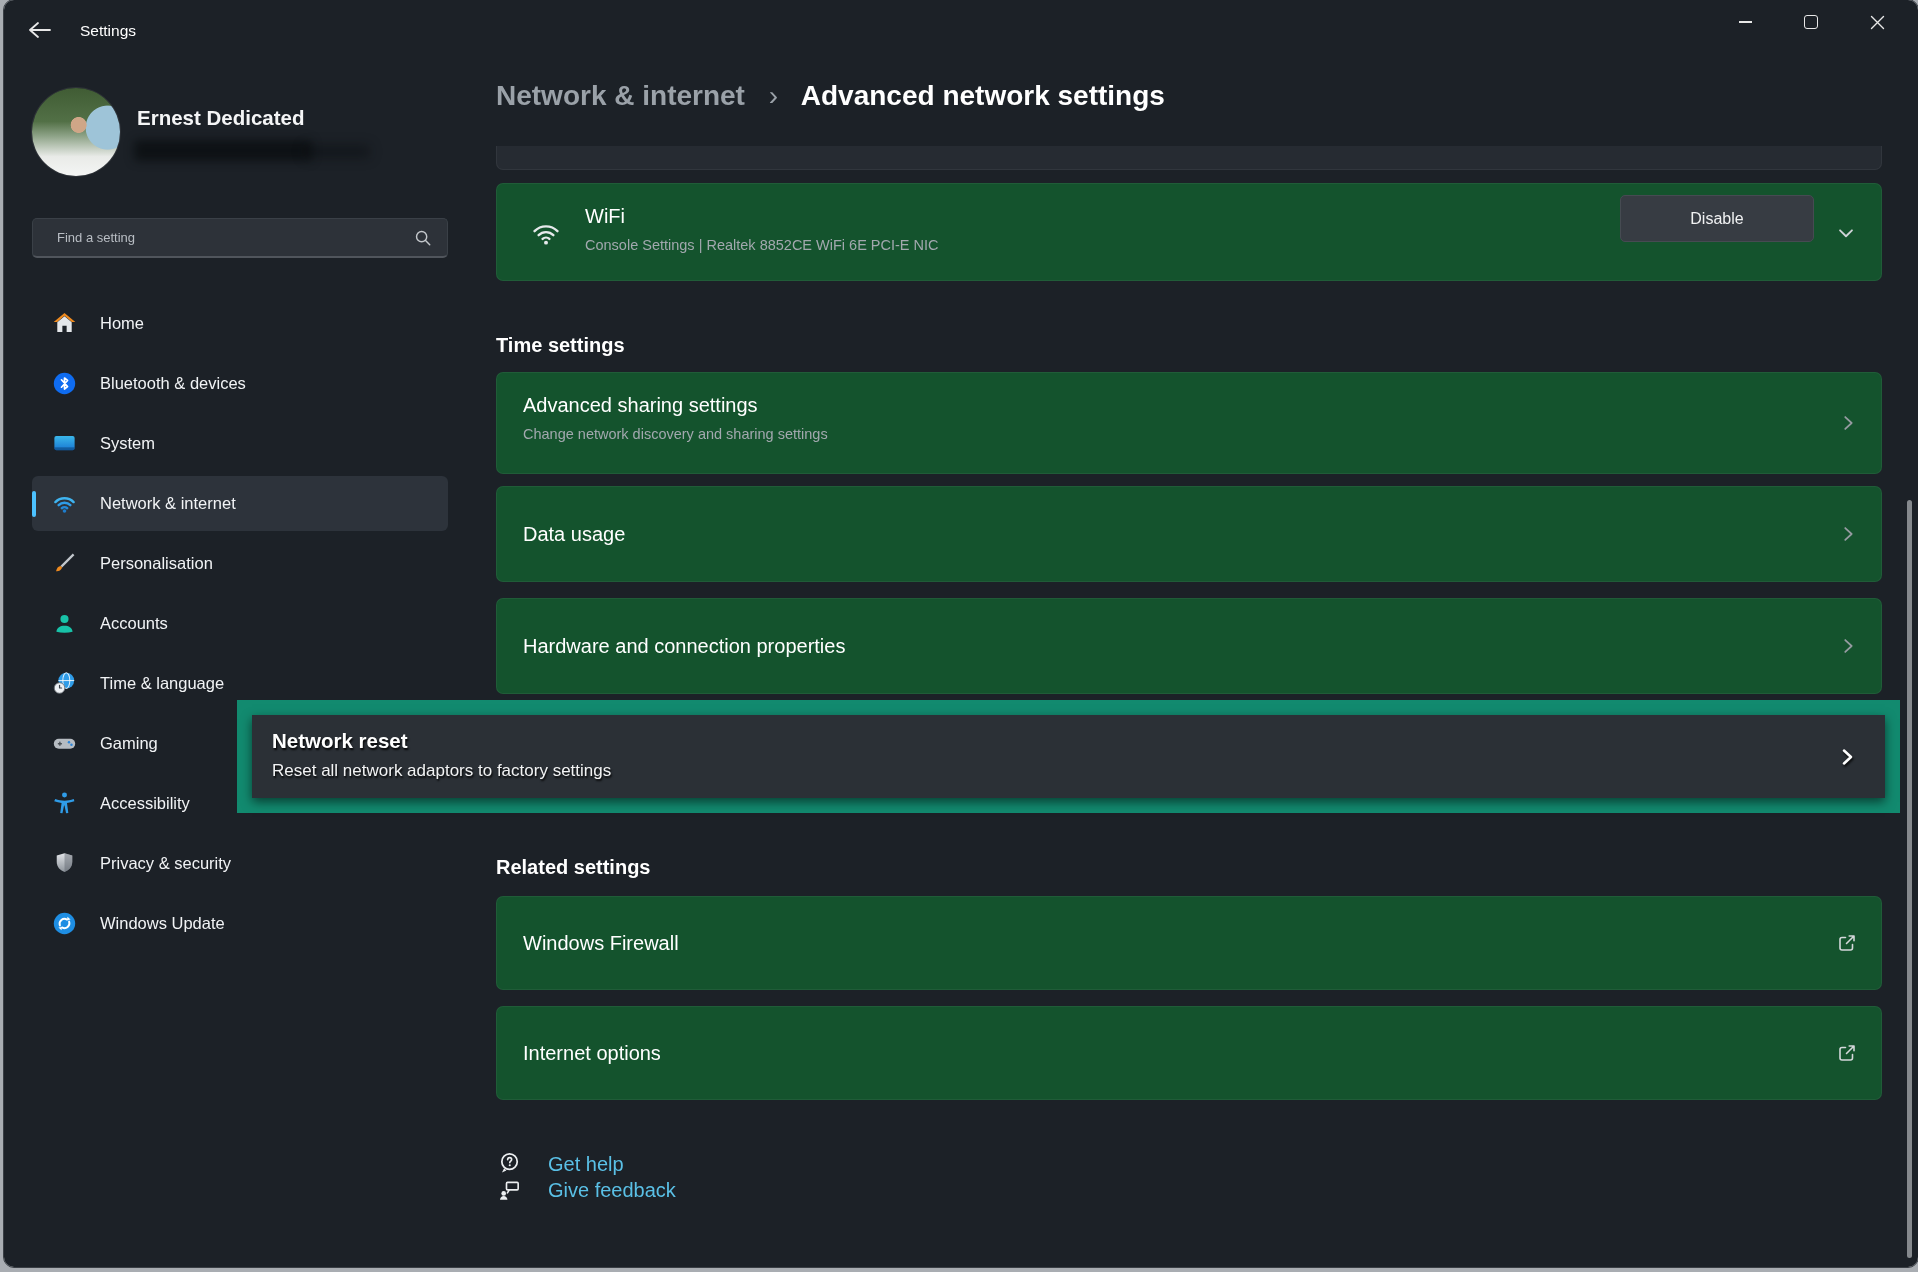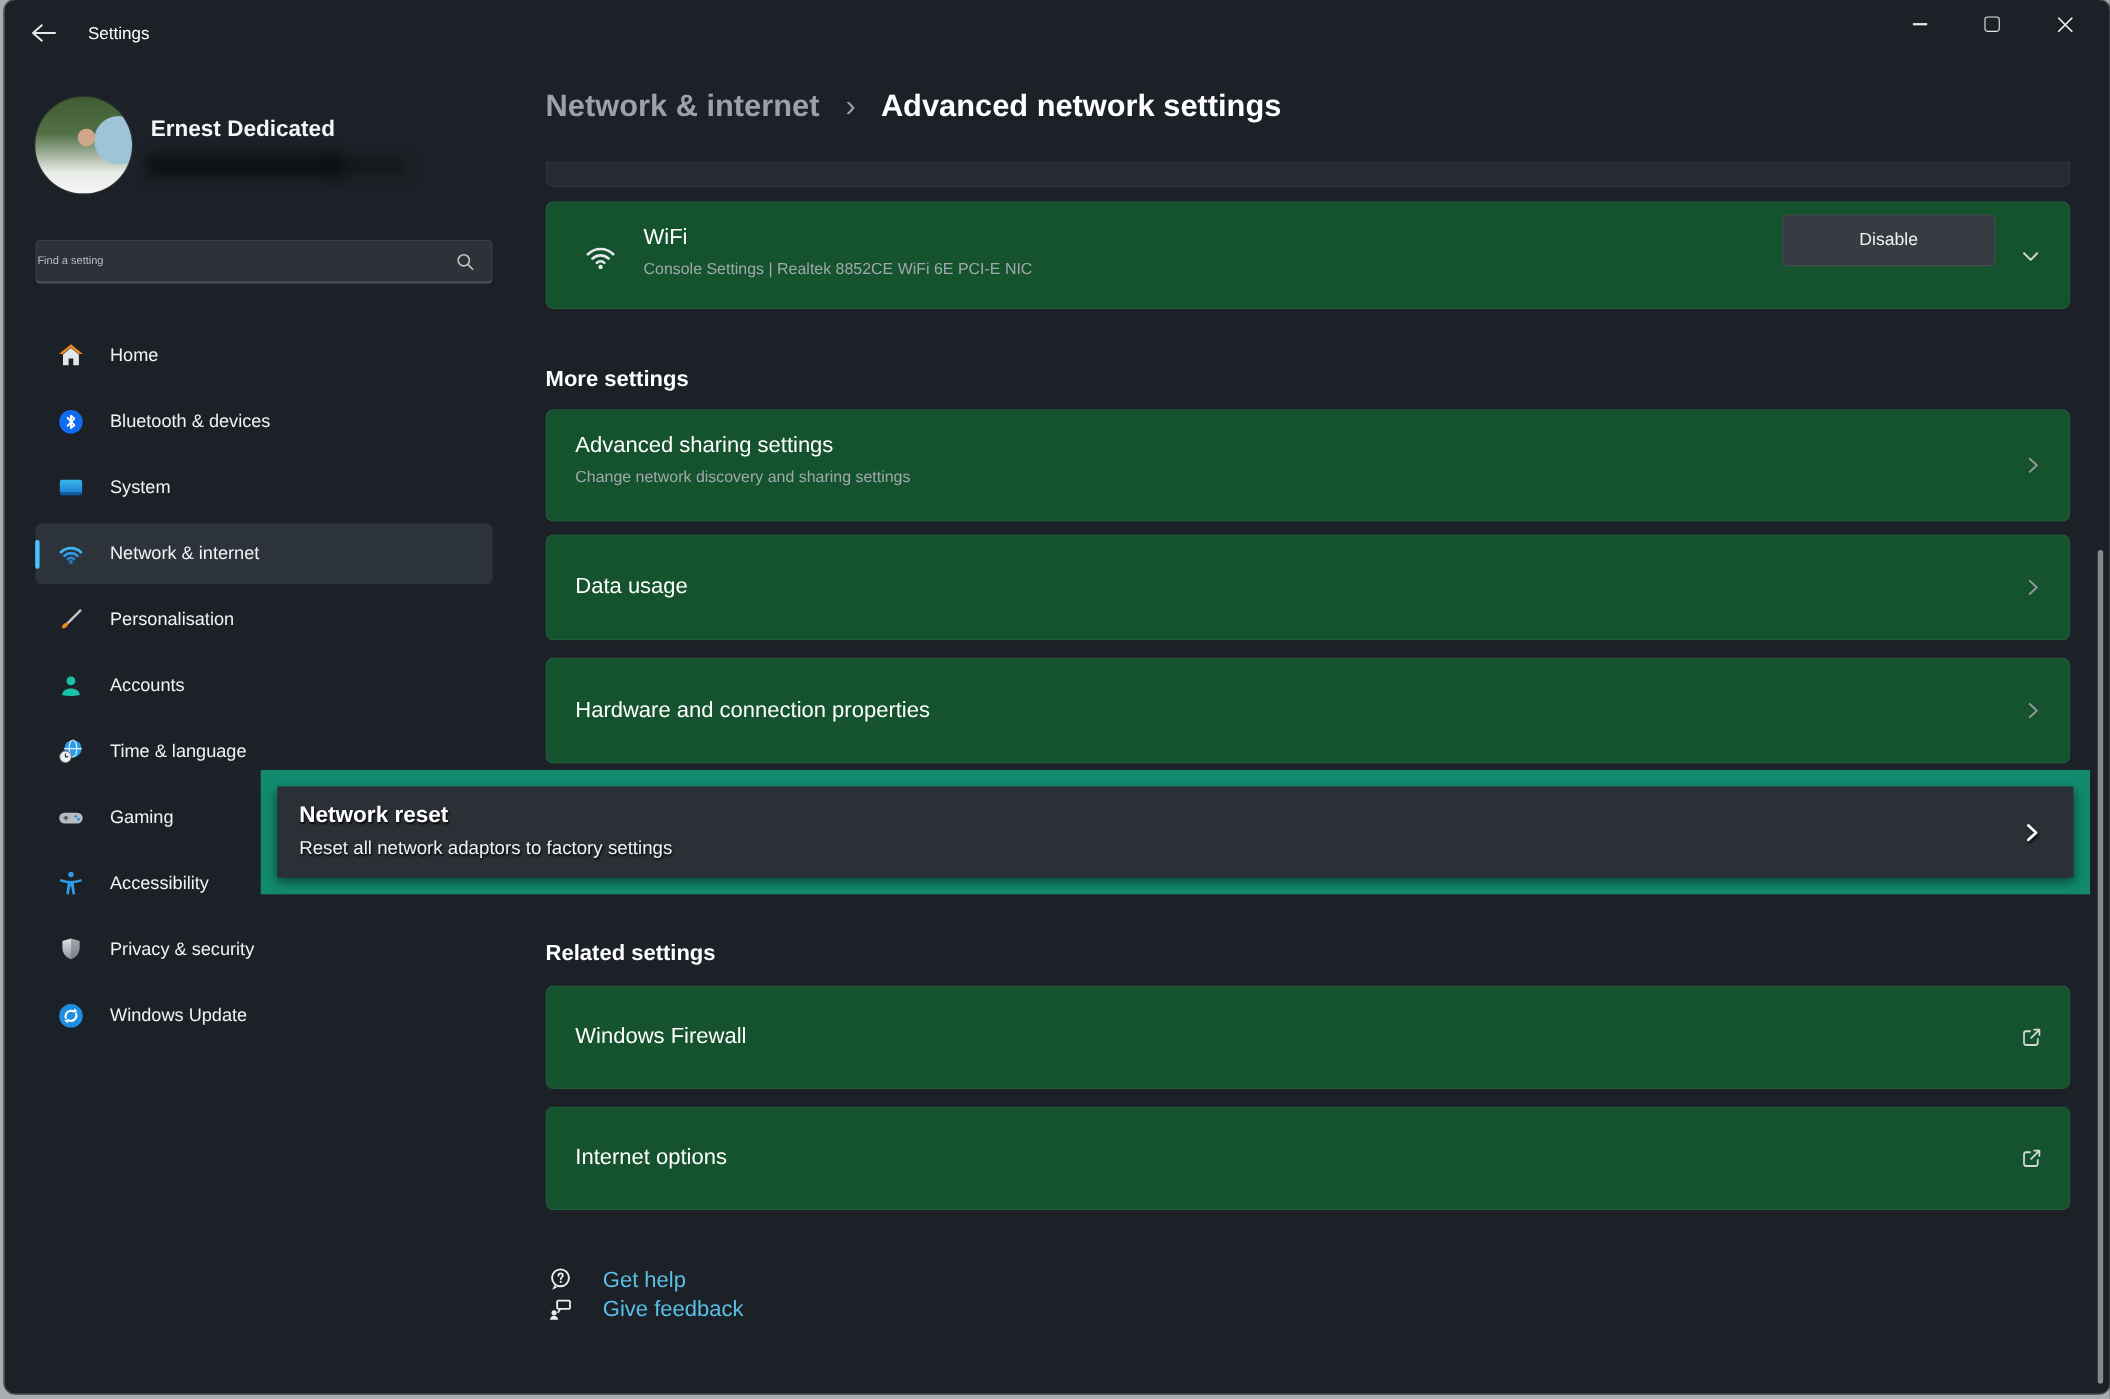--- a/index.html
+++ b/index.html
@@ -35,21 +35,21 @@
   .user-blur{position:absolute;left:130px;top:140px;width:178px;height:21px;background:rgba(5,8,10,.62);filter:blur(5px);border-radius:4px;}
   .user-blur2{position:absolute;left:300px;top:145px;width:66px;height:13px;background:rgba(5,8,10,.4);filter:blur(6px);border-radius:4px;}
   
   .search-box{
     position:absolute;left:28px;top:218px;width:416px;height:40px;box-sizing:border-box;
     background:#2d3239;border:1px solid #3a4047;border-bottom:2px solid #50555c;border-radius:5px;
     display:flex;align-items:center;
   }
   .search-box input{
     flex:1;background:transparent;border:none;outline:none;color:#e8e8e8;
-    font-size:10px;padding:0 10px 0 1px;font-family:inherit;
+    font-size:13px;padding:0 10px 0 24px;font-family:inherit;
   }
   .search-box input::placeholder{color:#b9bec4;opacity:1;}
   .search-icon{margin-right:14px;display:flex;}
   
   .nav{position:absolute;left:28px;top:296px;width:416px;}
   .nav-item{
     position:relative;height:55px;margin-bottom:5px;border-radius:6px;
     display:flex;align-items:center;cursor:pointer;
   }
   .nav-item.selected{background:#2d333b;}
@@ -327,21 +327,21 @@
     <div class="wifi-title">WiFi</div>
     <div class="wifi-sub">Console Settings | Realtek 8852CE WiFi 6E PCI-E NIC</div>
     <div class="disable-btn">Disable</div>
     <span class="wifi-expander">
       <svg width="26" height="26" viewBox="0 0 24 24">
         <path d="M6.5 9.5L12 15l5.5-5.5" stroke="#cfd3d7" stroke-width="1.7" fill="none" stroke-linecap="round" stroke-linejoin="round"></path>
       </svg>
     </span>
   </div>
 
-  <div class="section-header hdr-more">More settings</div>
+  <div class="section-header hdr-more">Time settings</div>
 
   <div class="card card-a">
     <div class="card-title">Advanced sharing settings</div>
     <div class="card-sub">Change network discovery and sharing settings</div>
     <span class="chev-right">
       <svg width="22" height="22" viewBox="0 0 24 24">
           <path d="M9 5.5L16 12l-7 6.5" stroke="#969ba1" stroke-width="1.9" fill="none" stroke-linecap="round" stroke-linejoin="round"></path>
         </svg>
     </span>
   </div>

